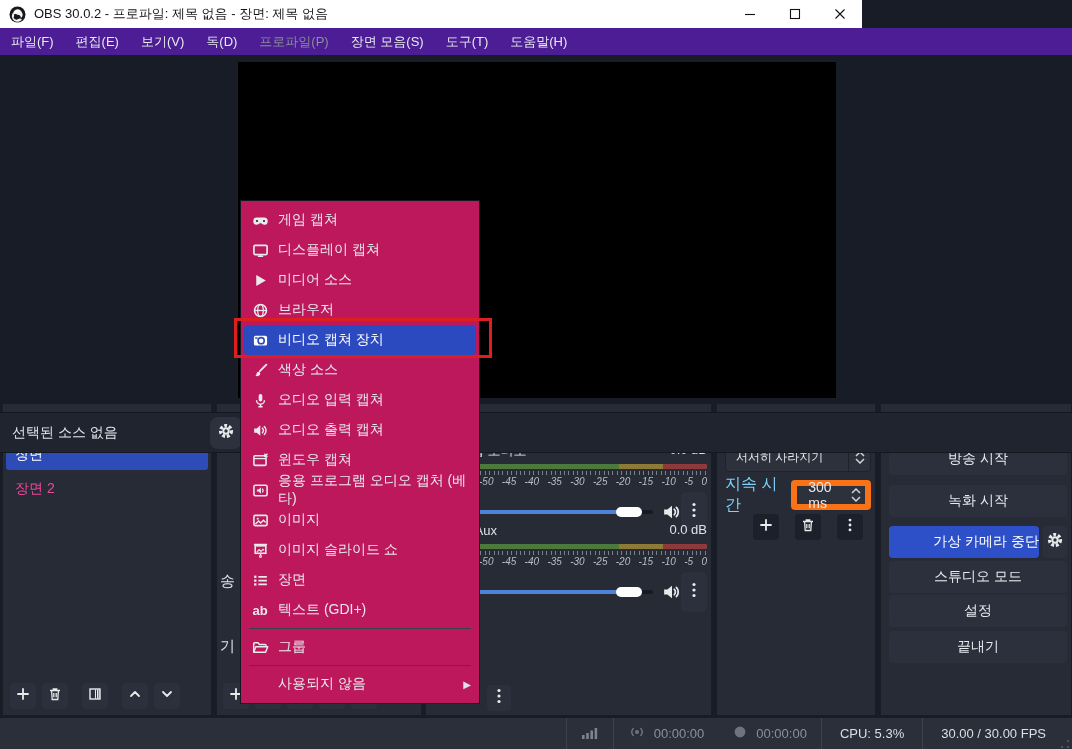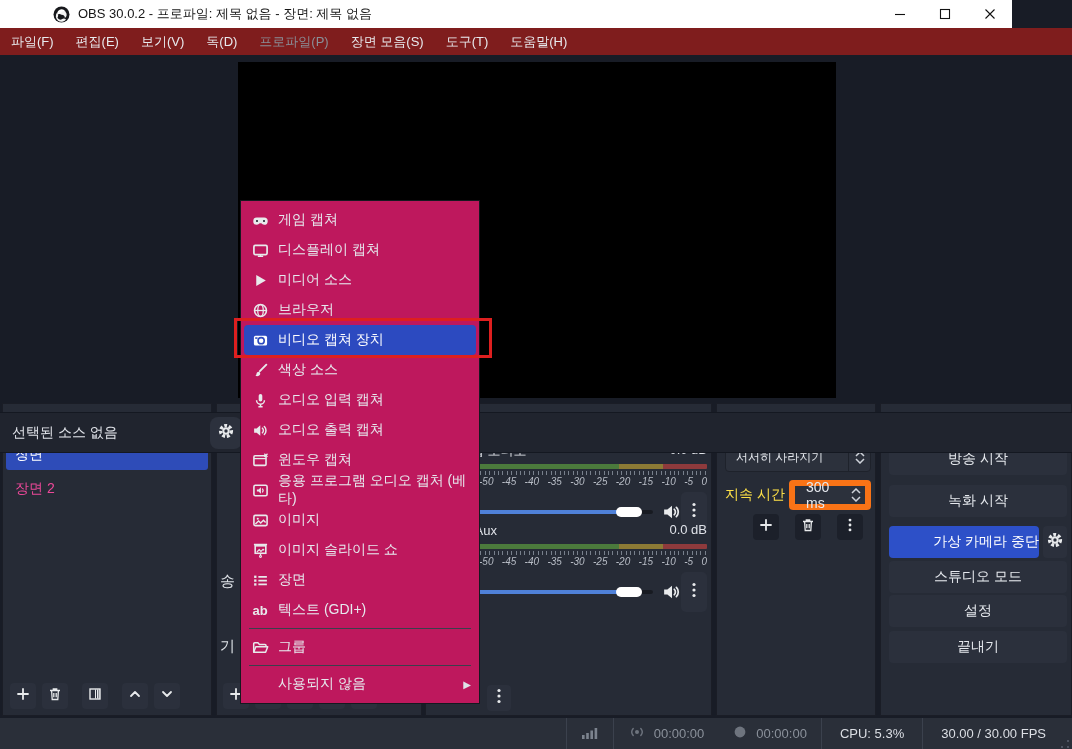--- a/index.html
+++ b/index.html
@@ -1,28 +1,28 @@
 <!DOCTYPE html>
 <html><head>
 <meta charset="utf-8">
 <style>
   html,body{margin:0;padding:0;background:#000;}
   *{box-sizing:border-box;}
   .app{position:relative;width:1072px;height:749px;overflow:hidden;
        font-family:"Liberation Sans","DejaVu Sans",sans-serif;
        background:#181c26;color:#e6e9ee;-webkit-font-smoothing:antialiased;}
   
-  .titlebar{position:absolute;left:0;top:0;width:1012px;height:28px;background:#ffffff;
-            display:flex;align-items:center;z-index:9;padding-left:44px;}
+  .titlebar{position:absolute;left:0;top:0;width:862px;height:28px;background:#ffffff;
+            display:flex;align-items:center;z-index:9;}
   .titlebar .logo{margin:0 8px 0 9px;display:flex;}
   .titlebar .title{font-size:13px;color:#151515;}
   .win-controls{margin-left:auto;display:flex;height:100%;}
   .win-btn{width:45px;height:100%;display:flex;align-items:center;justify-content:center;}
   
-  .menubar{position:absolute;left:0;top:28px;width:1072px;height:27px;background:#7f1d1d;
+  .menubar{position:absolute;left:0;top:28px;width:1072px;height:27px;background:#4c1d95;
            display:flex;align-items:center;z-index:9;}
   .menubar .mitem{padding:0 11px;font-size:13px;line-height:27px;color:#e8eaee;}
   .menubar .mitem.disabled{color:#8a8f98;}
   
   .main{position:absolute;left:0;top:55px;width:1072px;height:663px;background:#181c26;}
   .canvas{position:absolute;left:238px;top:7px;width:598px;height:336px;background:#000;}
   
   .src-toolbar{position:absolute;left:0;top:412px;width:1072px;height:41px;background:#20242e;
                border-top:1px solid #141821;border-bottom:1px solid #141821;z-index:1;
                display:flex;align-items:center;}
@@ -69,21 +69,21 @@
             display:flex;align-items:center;justify-content:center;}
   .mix-bottom-dots{position:absolute;left:61px;bottom:4px;width:24px;height:26px;background:#2b303c;
             border-radius:4px;display:flex;align-items:center;justify-content:center;}
   
   .combo{position:absolute;left:8px;top:38px;width:146px;height:30px;background:#2c313c;
          border:1px solid #1e222b;border-radius:4px;display:flex;align-items:center;}
   .combo .val{padding-left:10px;font-size:12px;color:#e6e9ee;}
   .combo .spin{margin-left:auto;width:22px;height:100%;border-left:1px solid #1e222b;
          display:flex;flex-direction:column;align-items:center;justify-content:center;gap:1px;}
   .dur-row{position:absolute;left:8px;top:76px;width:146px;height:30px;display:flex;align-items:center;}
-  .dur-label{font-size:14px;color:#fde047;}
+  .dur-label{font-size:16px;color:#7dd3fc;}
   .spinbox{margin-left:auto;width:82px;height:30px;background:#2c313c;border:6px solid #f97316;
            border-radius:4px;display:flex;align-items:center;}
   .spinbox .val{padding-left:11px;font-size:14px;}
   .spinbox .arrows{margin-left:auto;width:20px;display:flex;flex-direction:column;align-items:center;gap:2px;}
   .trans-btns{position:absolute;left:0;top:110px;width:100%;display:flex;justify-content:flex-end;
               padding-right:12px;gap:16px;}
   .trans-btn{width:26px;height:26px;background:#1c202a;border-radius:4px;
              display:flex;align-items:center;justify-content:center;}
   
   .ctl-btn{position:absolute;left:8px;width:178px;height:32px;background:#2b303c;border-radius:4px;

